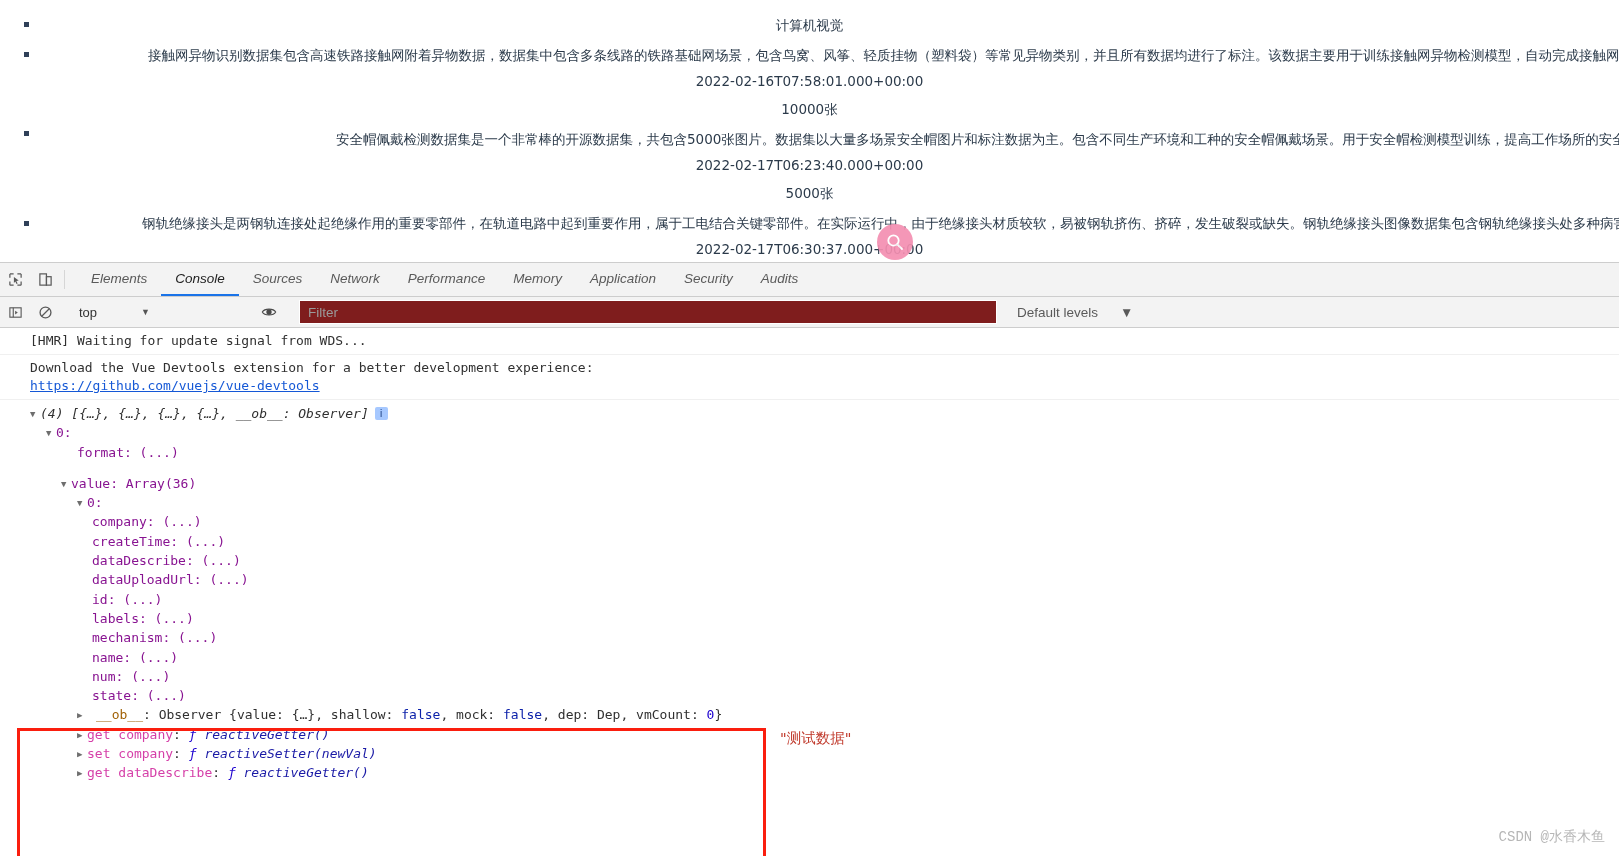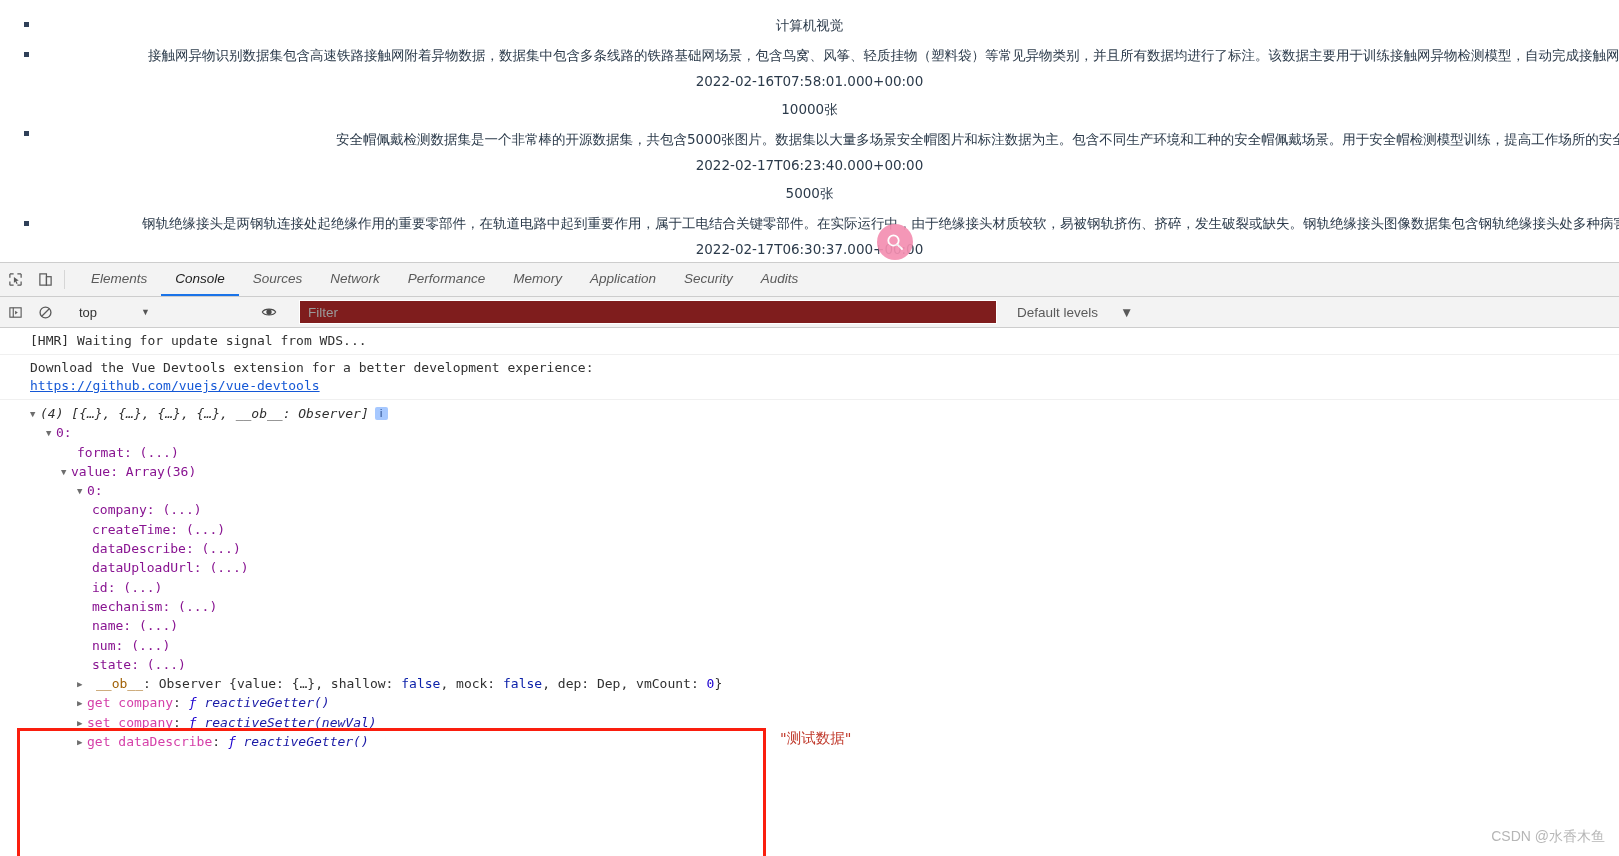--- a/index.html
+++ b/index.html
@@ -112,21 +112,21 @@
     white-space:nowrap;
   }
   .tl{height:19.3px;}
   .arrow{
     display:inline-block;width:10px;color:#6e6e6e;font-size:9px;
     transform:translateY(-1px);
   }
   .arrow.right::before{content:"\25B6";}
   .arrow.down::before{content:"\25BC";}
   .ind1{padding-left:16px;}
-  .ind2{padding-left:31px;}
+  .ind2{padding-left:31px;margin-top:12px;}
   .ind3{padding-left:47px;}
   .ind4{padding-left:62px;}
   .k-prop{color:#881391;}
   .k-proto{color:#a16207;margin-left:9px;}
   .k-accessor{color:#d53fa8;}
   .k-num{color:#1c00cf;}
   .k-bool{color:#0d22aa;}
   .k-plain{color:#303030;}
   .k-idx{color:#881391;}
   .fn-kw{color:#1c00cf;font-style:italic;}
@@ -147,21 +147,21 @@
   }
   #annotation{
     position:absolute;left:780px;top:401px;
     color:#c0392b;font-size:14.5px;
     font-family:"DejaVu Sans","Liberation Sans",sans-serif;
     white-space:nowrap;
   }
   #watermark{
     position:absolute;right:14px;bottom:10px;
     color:#b6b6b6;font-size:14px;
-    font-family:Liberation Sans, sans-serif;
+    font-family:Liberation Mono, monospace;
     white-space:nowrap;
   }
 </style>
 </head>
 <body>
 
 <div id="page-area">
 
   <div class="bullet" style="top:22px"></div>
   <div class="bullet" style="top:52px"></div>
@@ -282,20 +282,21 @@
 
       <div class="tl ind3">
         <span class="arrow down"></span><span class="k-idx">0:</span>
       </div>
 
       <div class="tl ind4"><span class="k-prop">company: (...)</span></div>
       <div class="tl ind4"><span class="k-prop">createTime: (...)</span></div>
       <div class="tl ind4"><span class="k-prop">dataDescribe: (...)</span></div>
       <div class="tl ind4"><span class="k-prop">dataUploadUrl: (...)</span></div>
       <div class="tl ind4"><span class="k-prop">id: (...)</span></div>
+      <div class="tl ind4"><span class="k-prop">labels: (...)</span></div>
       <div class="tl ind4"><span class="k-prop">mechanism: (...)</span></div>
       <div class="tl ind4"><span class="k-prop">name: (...)</span></div>
       <div class="tl ind4"><span class="k-prop">num: (...)</span></div>
       <div class="tl ind4"><span class="k-prop">state: (...)</span></div>
 
       <div class="tl ind3">
         <span class="arrow right"></span><span class="k-proto">__ob__</span><span class="k-plain">: </span><span class="k-plain">Observer</span><span class="k-plain"> </span><span class="k-plain">{value: {…}, shallow: </span><span class="k-bool">false</span><span class="k-plain">, mock: </span><span class="k-bool">false</span><span class="k-plain">, dep: Dep, vmCount: </span><span class="k-num">0</span><span class="k-plain">}</span>
       </div>
 
       <div class="tl ind3">

